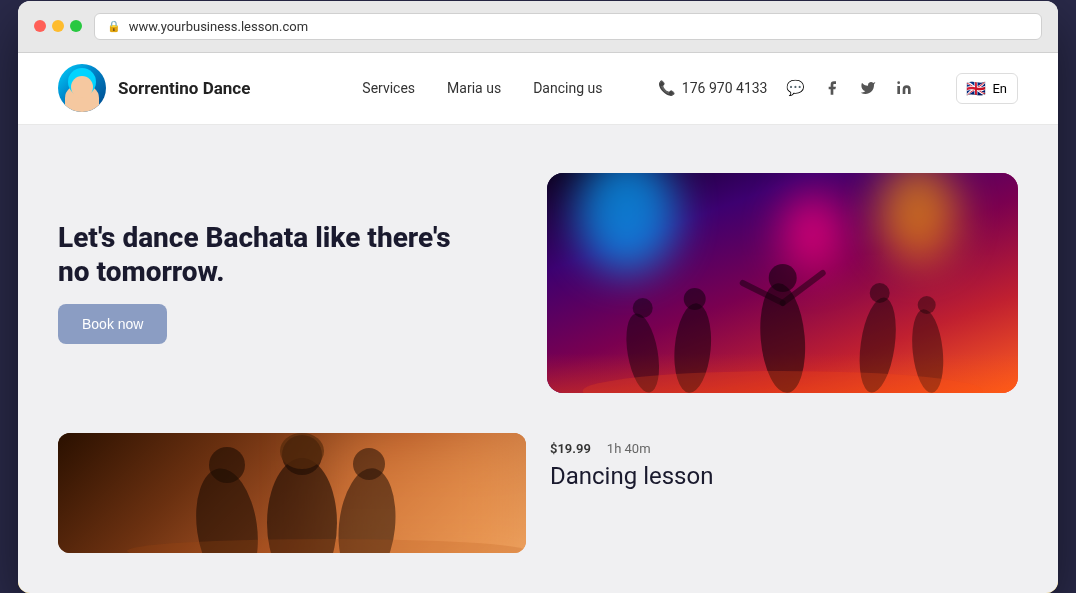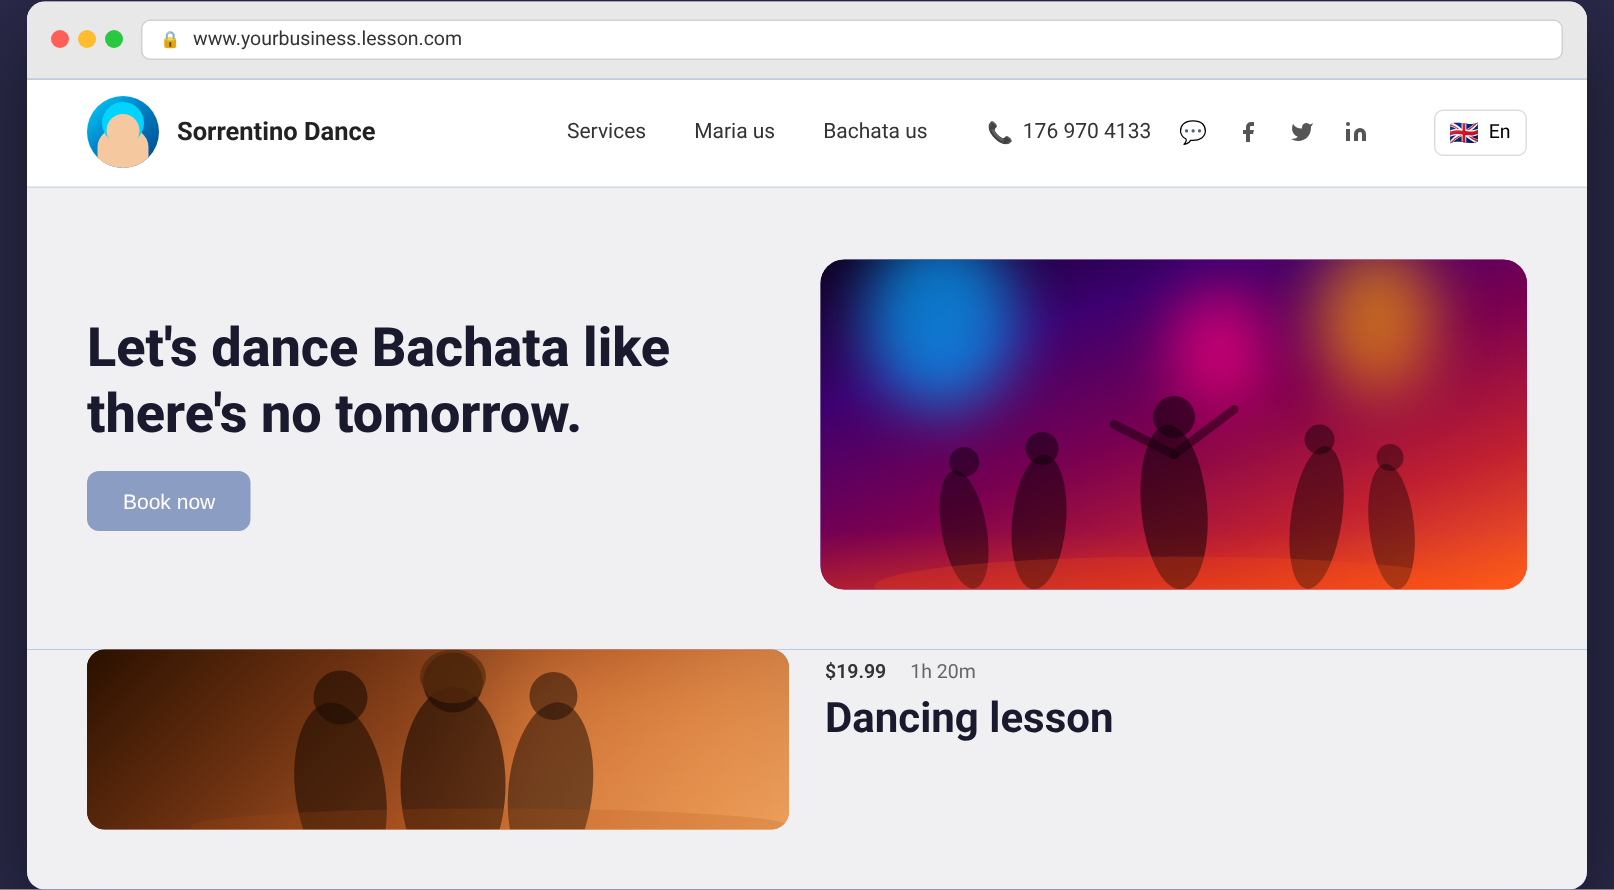--- a/index.html
+++ b/index.html
@@ -56,21 +56,21 @@
       color: #333;
       border: 1px solid #d0d0d0;
     }
 
     .lock-icon {
       color: #888;
       font-size: 11px;
     }
 
     .website-content {
-      background: #1d4ed8;
+      background: #eab308;
       min-height: 530px;
     }
 
     
     .nav {
       background: white;
       padding: 0 40px;
       display: flex;
       align-items: center;
       height: 72px;
@@ -137,21 +137,21 @@
     .nav-brand-name {
       font-size: 17px;
       font-weight: 700;
       color: #222;
     }
 
     .nav-links {
       display: flex;
       align-items: center;
       gap: 32px;
-      margin-right: 40px;
+      margin-right: 56px;
     }
 
     .nav-link {
       font-size: 14px;
       color: #333;
       text-decoration: none;
       cursor: pointer;
     }
 
     .nav-contact {
@@ -215,21 +215,21 @@
       align-items: center;
       background: #f0f0f2;
     }
 
     .hero-left {
       flex: 1;
       padding-right: 20px;
     }
 
     .hero-title {
-      font-size: 36px;
+      font-size: 28px;
       font-weight: 800;
       color: #1a1a2e;
       line-height: 1.2;
       margin-bottom: 16px;
     }
 
     .hero-subtitle {
       font-size: 13px;
       color: #888;
       margin-bottom: 28px;
@@ -340,22 +340,22 @@
     .card-price {
       font-weight: 600;
       color: #333;
     }
 
     .card-duration {
       color: #666;
     }
 
     .card-title {
-      font-size: 28px;
-      font-weight: 700;
+      font-size: 24px;
+      font-weight: 400;
       color: #1a1a2e;
       margin-bottom: 24px;
     }
 
     .card-desc {
       font-size: 13px;
       color: #666;
       line-height: 1.5;
     }
 
@@ -399,21 +399,21 @@
       <div class="nav-brand">
         <div class="nav-avatar">
           <div class="avatar-face"></div>
         </div>
         <span class="nav-brand-name">Sorrentino Dance</span>
       </div>
 
       <div class="nav-links">
         <a class="nav-link">Services</a>
         <a class="nav-link">Maria us</a>
-        <a class="nav-link">Bachata us</a>
+        <a class="nav-link">Dancing us</a>
       </div>
 
       <div class="nav-contact">
         <div class="nav-phone">
           <span class="phone-icon">📞</span>
           <span>176 970 4133</span>
         </div>
         <div class="social-icons">
           <span class="social-icon">💬</span>
           <span class="social-icon">
@@ -493,20 +493,20 @@
             <ellipse cx="240" cy="93" rx="28" ry="58" fill="rgba(20,8,0,0.55)" transform="rotate(6 240 93)"></ellipse>
             <circle cx="242" cy="31" r="16" fill="rgba(20,8,0,0.55)"></circle>
             <ellipse cx="200" cy="118" rx="200" ry="12" fill="rgba(180,80,20,0.2)"></ellipse>
           </svg>
         </div>
       </div>
 
       <div class="card-content">
         <div class="card-meta">
           <span class="card-price">$19.99</span>
-          <span class="card-duration">1h 20m</span>
+          <span class="card-duration">1h 40m</span>
         </div>
         <h2 class="card-title">Dancing lesson</h2>
       </div>
     </div>
 
   </div>
 </div>
 
 </body></html>

